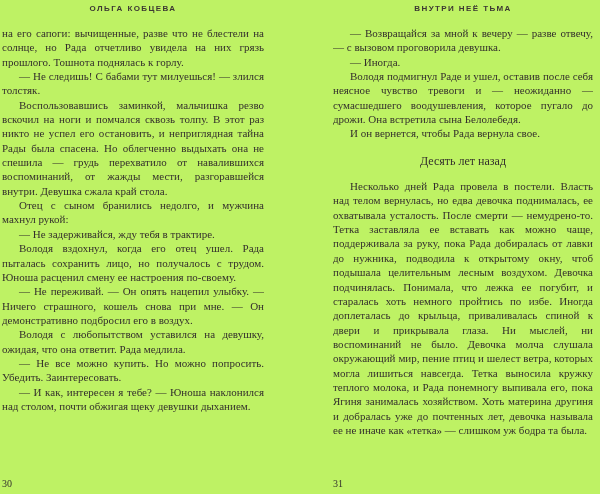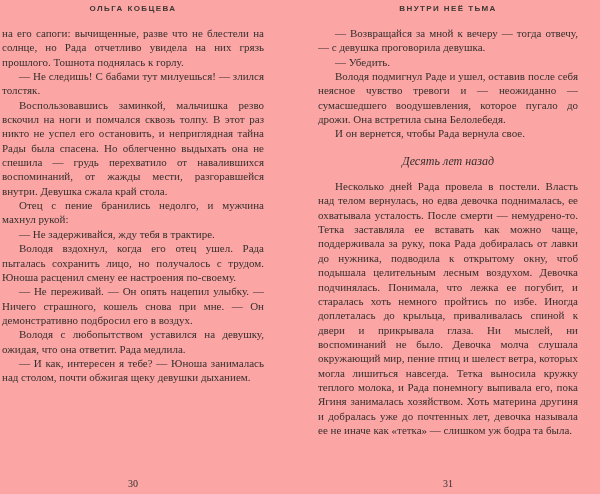--- a/index.html
+++ b/index.html
@@ -1,26 +1,26 @@
 <!DOCTYPE html>
 <html lang="ru"><head>
 <meta charset="utf-8">
 <style>
   html,body{margin:0;padding:0;background:#ffffff;}
   .spread{
     position:relative;
     width:600px;height:494px;
-    background:#fca5a5;
+    background:#bef264;
     font-family:"Liberation Serif", serif;
     color:#34302c;
     overflow:hidden;
   }
   .page{position:absolute;top:0;height:494px;}
   .page-left{left:2px;width:262px;}
-  .page-right{left:318px;width:260px;}
+  .page-right{left:333px;width:260px;}
   .running-head{
     position:absolute;top:4px;left:0;right:0;
     text-align:center;
     font-family:"Liberation Sans", sans-serif;
     font-size:8px;font-weight:700;
     letter-spacing:1.4px;
     color:#3d3833;
     white-space:nowrap;
   }
   .page-body{
@@ -28,57 +28,57 @@
     overflow:hidden;
     font-size:11px;
     line-height:14.35px;
     text-align:justify;
     hyphens:auto;
   }
   .page-body p{margin:0;text-indent:17px;}
   .page-body p.noindent{text-indent:0;}
   .page-body p.heading{
     text-align:center;text-indent:0;
-    font-style:italic;
     font-size:12px;
     margin:13px 0 11px 0;
   }
   .page-num{
     position:absolute;bottom:5px;left:0;right:0;
-    text-align:center;
+    text-align:left;
     font-size:10px;
     color:#34302c;
   }
 </style>
 </head>
 <body>
 
 <div class="spread">
 
   <div class="page page-left">
     <div class="running-head">ОЛЬГА КОБЦЕВА</div>
     <div class="page-body">
         <p class="noindent">на его сапоги: вычищенные, разве что не блестели на солнце, но Рада отчетливо увидела на них грязь прошлого. Тошнота поднялась к горлу.</p>
         <p>— Не следишь! С бабами тут милуешься! — злился толстяк.</p>
         <p>Воспользовавшись заминкой, мальчишка резво вскочил на ноги и помчался сквозь толпу. В этот раз никто не успел его остановить, и неприглядная тайна Рады была спасена. Но облегченно выдыхать она не спешила — грудь перехватило от навалившихся воспоминаний, от жажды мести, разгоравшейся внутри. Девушка сжала край стола.</p>
-        <p>Отец с пение бранились недолго, и мужчина махнул рукой:</p>
+        <p>Отец с сыном бранились недолго, и мужчина махнул рукой:</p>
         <p>— Не задерживайся, жду тебя в трактире.</p>
         <p>Володя вздохнул, когда его отец ушел. Рада пыталась сохранить лицо, но получалось с трудом. Юноша расценил смену ее настроения по-своему.</p>
         <p>— Не переживай. — Он опять нацепил улыбку. — Ничего страшного, кошель снова при мне. — Он демонстративно подбросил его в воздух.</p>
         <p>Володя с любопытством уставился на девушку, ожидая, что она ответит. Рада медлила.</p>
-        <p>— И как, интересен я тебе? — Юноша занималась над столом, почти обжигая щеку девушки дыханием.</p>
+        <p>— Не все можно купить. Но можно попросить. Убедить. Заинтересовать.</p>
+        <p>— И как, интересен я тебе? — Юноша наклонился над столом, почти обжигая щеку девушки дыханием.</p>
       </div>
     <div class="page-num">30</div>
   </div>
 
   <div class="page page-right">
     <div class="running-head">ВНУТРИ НЕЁ ТЬМА</div>
     <div class="page-body">
-        <p>— Возвращайся за мной к вечеру — тогда отвечу, — с девушка проговорила девушка.</p>
-        <p>— Убедить.</p>
+        <p>— Возвращайся за мной к вечеру — разве отвечу, — с вызовом проговорила девушка.</p>
+        <p>— Иногда.</p>
         <p>Володя подмигнул Раде и ушел, оставив после себя неясное чувство тревоги и — неожиданно — сумасшедшего воодушевления, которое пугало до дрожи. Она встретила сына Белолебедя.</p>
         <p>И он вернется, чтобы Рада вернула свое.</p>
         <p class="heading">Десять лет назад</p>
         <p>Несколько дней Рада провела в постели. Власть над телом вернулась, но едва девочка поднималась, ее охватывала усталость. После смерти — немудрено-то. Тетка заставляла ее вставать как можно чаще, поддерживала за руку, пока Рада добиралась от лавки до нужника, подводила к открытому окну, чтоб подышала целительным лесным воздухом. Девочка подчинялась. Понимала, что лежка ее погубит, и старалась хоть немного пройтись по избе. Иногда доплеталась до крыльца, приваливалась спиной к двери и прикрывала глаза. Ни мыслей, ни воспоминаний не было. Девочка молча слушала окружающий мир, пение птиц и шелест ветра, которых могла лишиться навсегда. Тетка выносила кружку теплого молока, и Рада понемногу выпивала его, пока Ягиня занималась хозяйством. Хоть материна другиня и добралась уже до почтенных лет, девочка называла ее не иначе как «тетка» — слишком уж бодра та была.</p>
       </div>
     <div class="page-num">31</div>
   </div>
 
 </div>
 

